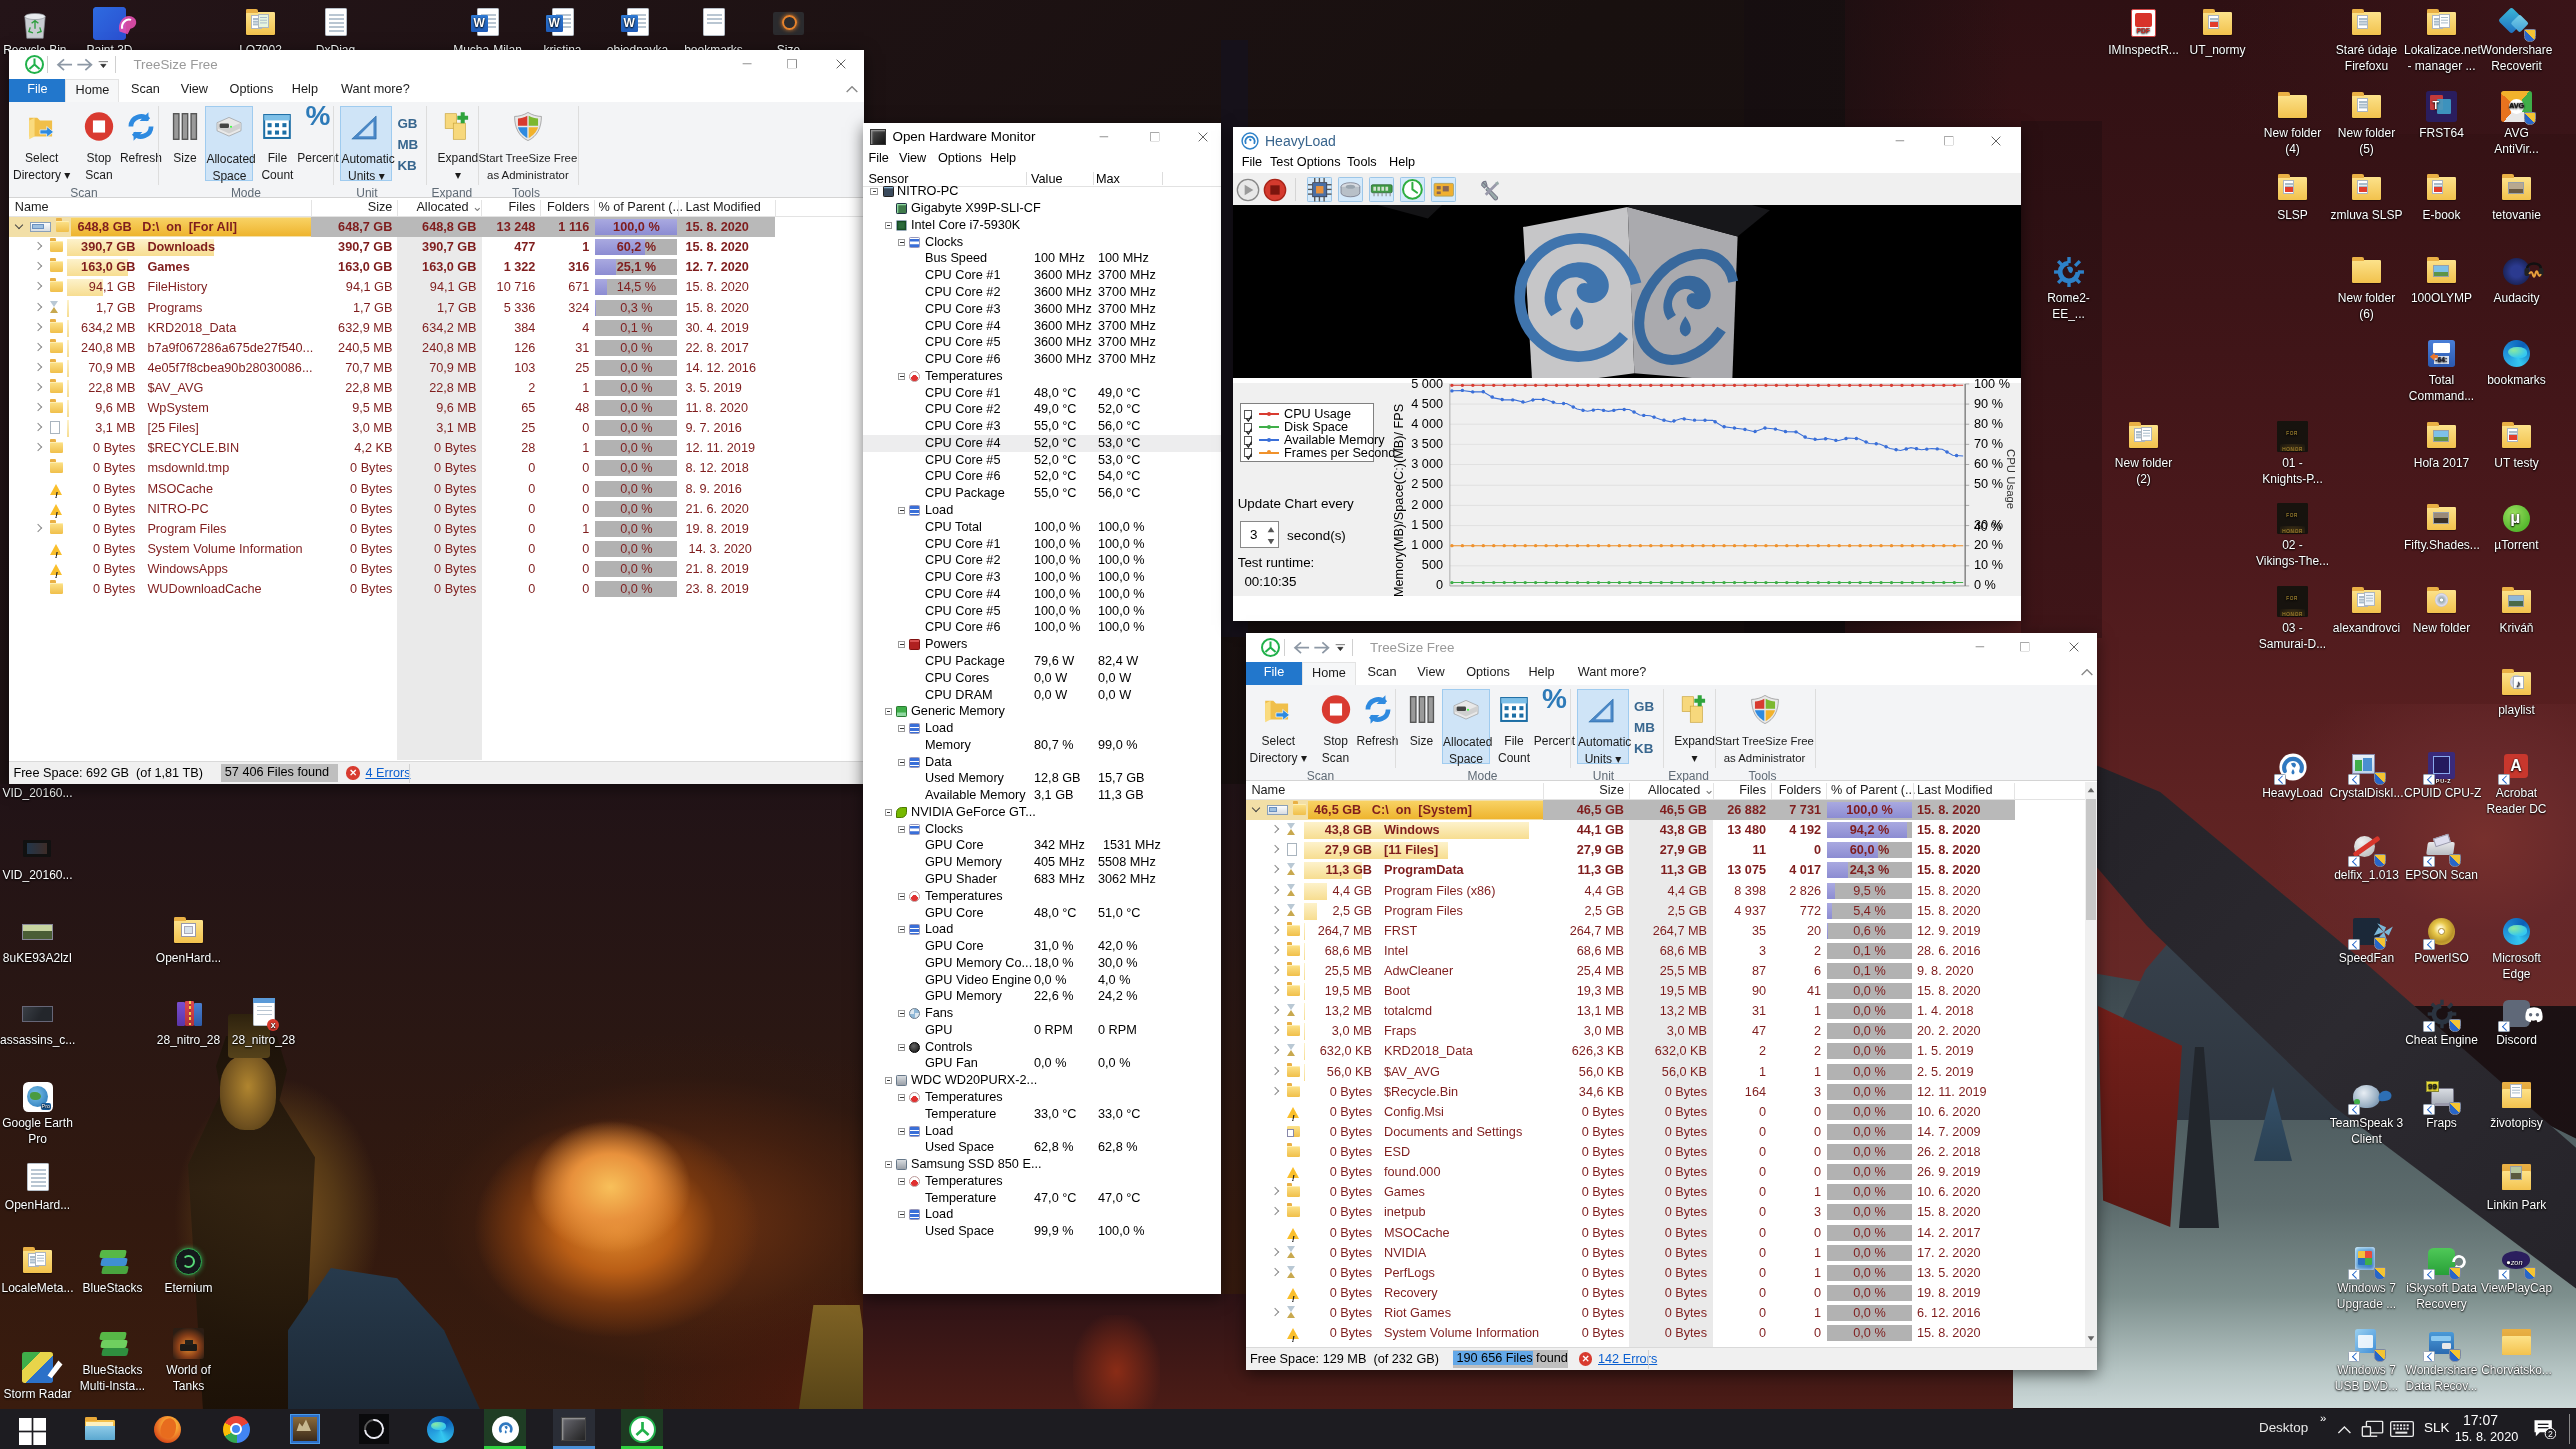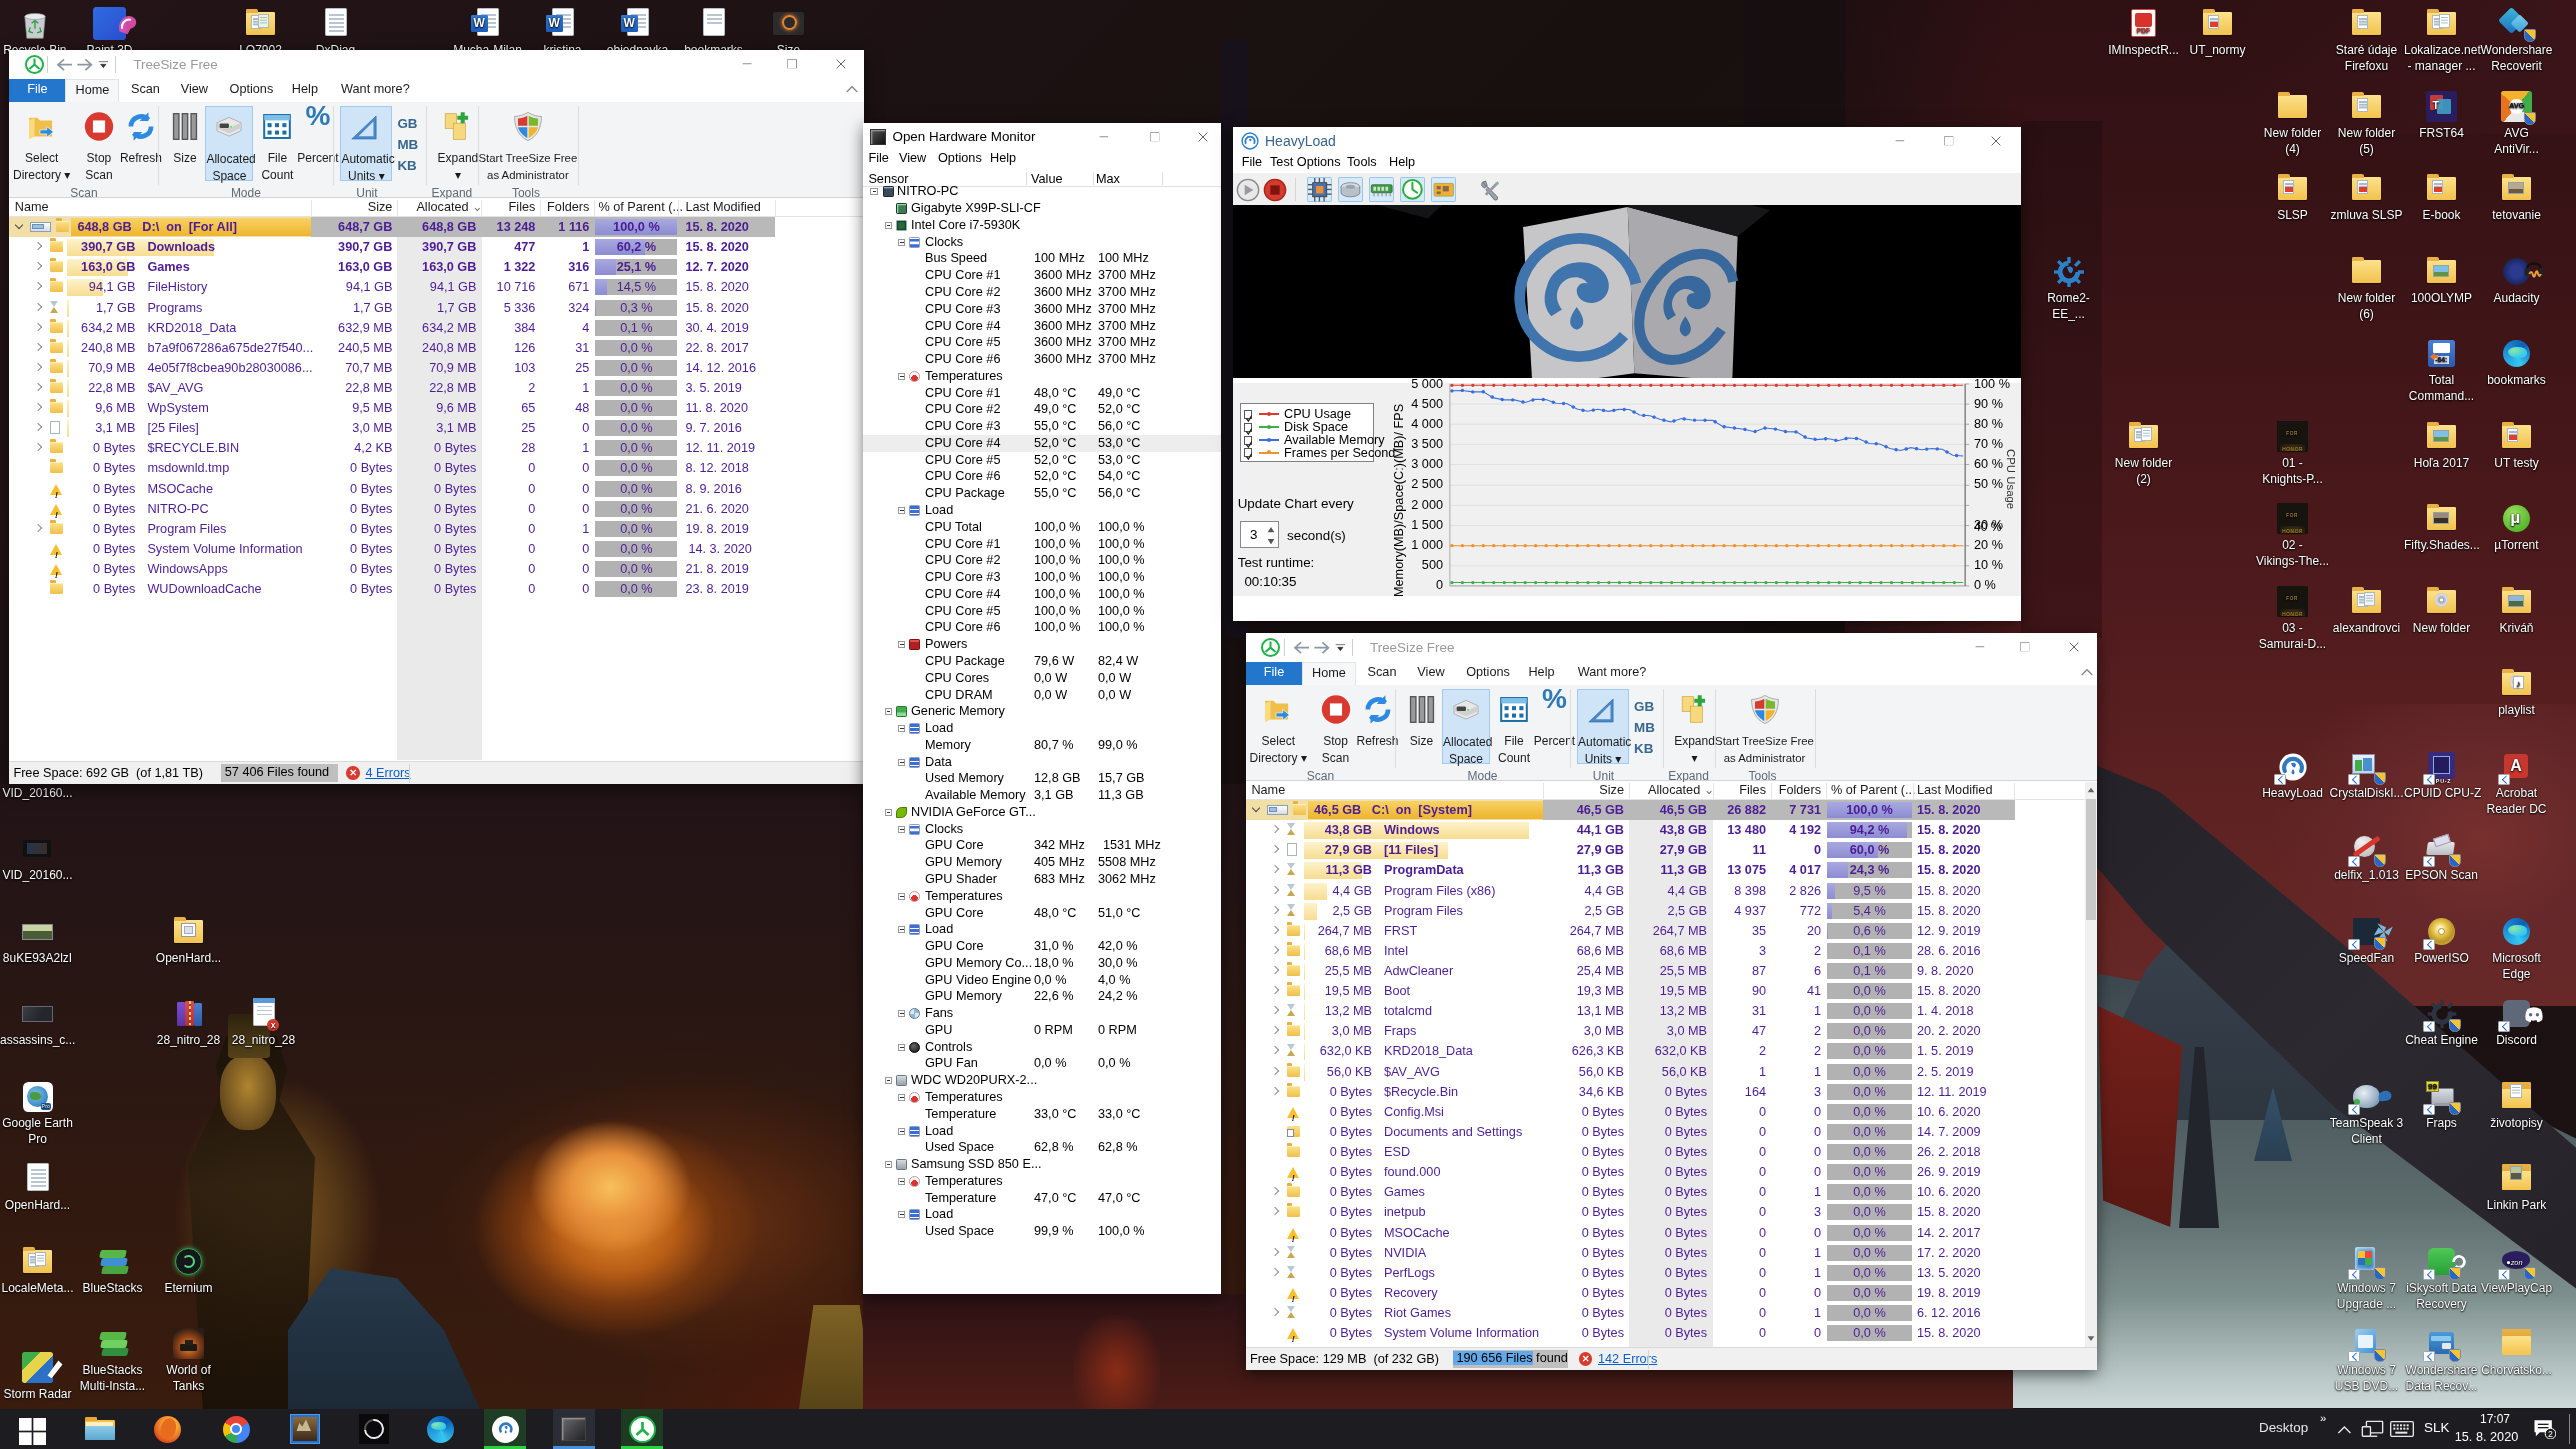--- a/index.html
+++ b/index.html
@@ -32,21 +32,21 @@
 .rsep{position:absolute;top:4px;height:79px;width:0.7px;background:#dddddd}
 .rlbl{position:absolute;top:84px;width:81px;text-align:center;color:#5f6a75;font-size:12px}
 .rbtn{position:absolute;top:8.7px;width:58px;text-align:center;color:#1b1b1b;font-size:12px;line-height:17px}
 
 .rsel{background:#cfe4f7;border:0.7px solid #9fcbef}
 .hdr{position:absolute;left:0;right:0;top:149px;height:18px;background:#fff;border-bottom:0.7px solid #e3e3e3;color:#1b1b1b}
 .hc{position:absolute;top:0;height:17.4px;line-height:17.4px}
 .hsep{position:absolute;top:1.3px;width:0.7px;height:15.4px;background:#e4e4e4}
 .tbody{position:absolute;left:0;right:0;background:#fff}
 .alloc-strip{position:absolute;background:#eaeaea}
-.trow{position:absolute;left:0;height:20px;line-height:20px;color:#4c1d95}
+.trow{position:absolute;left:0;height:20px;line-height:20px;color:#7f1d1d}
 .pbar{position:absolute;top:2px;height:17px;background:linear-gradient(180deg,#fdf2cb,#f7dd90)}
 .pbar2{position:absolute;top:2px;height:17px;background:linear-gradient(180deg,#f8d264,#eeb42e)}
 .sz{position:absolute;text-align:right}
 .nm{position:absolute}
 .vsz{position:absolute;text-align:right}
 .pctc{position:absolute;top:2px;height:16px;background:#b2b2b2;text-align:center;line-height:16px}
 .pctf{position:absolute;left:0;top:0;bottom:0;background:linear-gradient(180deg,#a9a9e0,#8c8cd2)}
 .pctt{position:relative}
 .dt{position:absolute}
 .ch{position:absolute;top:6px;width:6px;height:6px;border-right:1.3px solid #8a8a8a;border-top:1.3px solid #8a8a8a;transform:rotate(45deg)}
@@ -2528,21 +2528,21 @@
         <rect x="25" y="5" width="3" height="3"></rect>
         <rect x="5" y="10" width="3" height="3"></rect>
         <rect x="10" y="10" width="3" height="3"></rect>
         <rect x="15" y="10" width="3" height="3"></rect>
         <rect x="20" y="10" width="3" height="3"></rect>
         <rect x="25" y="10" width="3" height="3"></rect>
         <rect x="8" y="16" width="18" height="3"></rect>
       </g>
     </svg>
  <div class="tray" style="left:2424px;top:10.7px;font-size:13.4px">SLK</div>
- <div class="tray" style="left:2463px;top:3.4px;width:47px;text-align:right;font-size:12px">17:07</div>
+ <div class="tray" style="left:2463px;top:3.4px;width:47px;text-align:left;font-size:14px">17:07</div>
  <div class="tray" style="left:2451px;top:21px;width:71px;text-align:center;font-size:12.7px">15. 8. 2020</div>
  <svg class="tray" style="left:2533px;top:10px;font-size:19px" width="23" height="20" viewBox="0 0 34 30">
       <path d="M2 2 h26 v18 h-18 l-6 6 v-6 h-2 z" fill="#fff"></path>
       <g stroke="#1d1c21" stroke-width="2">
         <line x1="7" y1="8" x2="23" y2="8"></line>
         <line x1="7" y1="13" x2="23" y2="13"></line>
       </g>
       <circle cx="26" cy="22" r="8" fill="#1d1c21" stroke="#fff" stroke-width="1.5"></circle>
       <text x="26" y="27" font-size="13" fill="#fff" text-anchor="middle" font-family="Liberation Sans">2</text>
     </svg>

